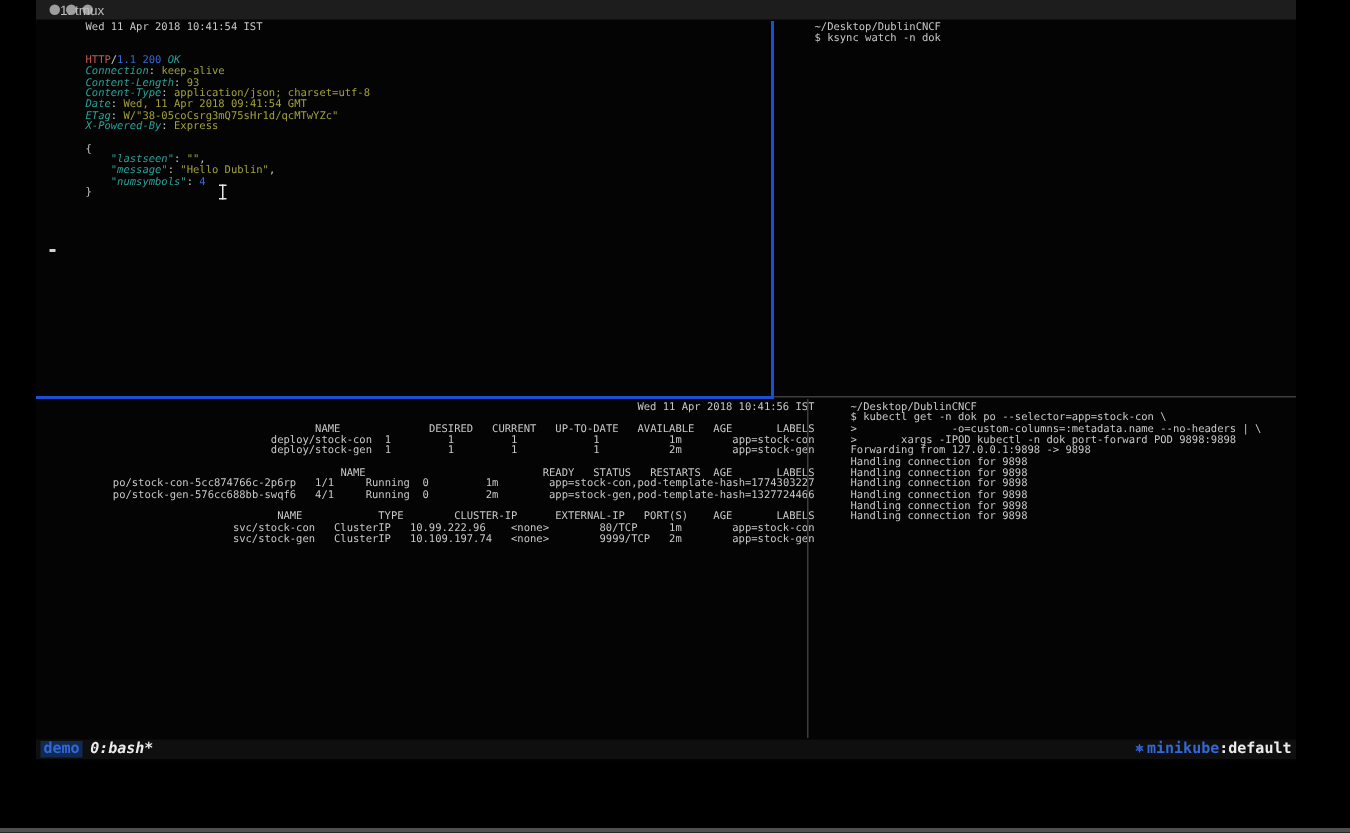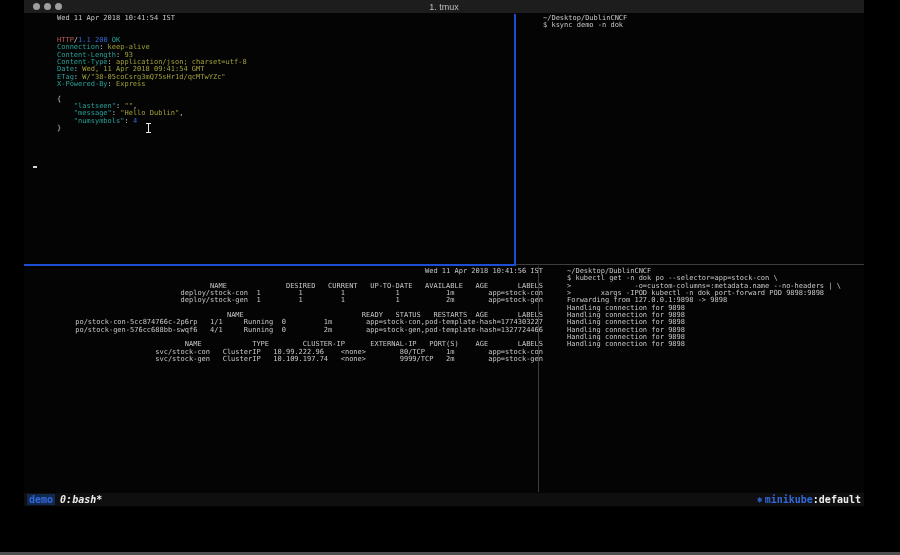--- a/index.html
+++ b/index.html
@@ -11,28 +11,28 @@
     position:absolute;left:24px;top:0;width:840px;height:507px;
     background:#040404;
   }
   .titlebar{
     position:absolute;left:0;top:0;right:0;height:13px;
     background:var(--titlebar_bg);display:flex;align-items:center;
   }
   .lights{display:flex;gap:4px;margin-left:9px;}
   .light{width:7px;height:7px;border-radius:50%;background:var(--light_grey);}
   .wtitle{
-    position:absolute;left:0;right:0;text-align:center;
+    position:absolute;left:16px;right:0;
     font-family:"Liberation Sans",sans-serif;font-size:9px;color:#bdbdbd;
   }
   .pane{position:absolute;overflow:hidden;color:var(--fg);}
   .tline{height:7.35px;line-height:7.35px;font-size:7px;white-space:pre;margin-left:24px;}
   .c-red{color:var(--red);}
   .c-blue{color:var(--blue);}
-  .c-teal{color:var(--teal);}
+  .c-teal{color:var(--teal);font-style:italic;}
   .c-olive{color:var(--olive);}
   .c-fg{color:var(--fg);}
   .pane-tl{left:0;top:14px;width:486px;height:250px;padding:1px 0 0 9px;}
   .pane-tr{left:492px;top:14px;width:344px;height:250px;padding:1px 0 0 3px;}
   .pane-bl{left:0;top:266px;width:510px;height:226px;padding:2px 0 0 9px;text-align:right;}
   .pane-br{left:516px;top:266px;width:320px;height:226px;padding:2px 0 0 3px;}
   .div-v-top{position:absolute;left:490px;top:14px;width:2px;height:251px;background:var(--border_blue);}
   .div-h-blue{position:absolute;left:0;top:264px;width:492px;height:2px;background:var(--border_blue);}
   .div-h-grey{position:absolute;left:492px;top:264px;right:0;height:1px;background:var(--grey_border);}
   .div-v-bot{position:absolute;left:514px;top:266px;width:1px;height:226px;background:var(--grey_border);}
@@ -82,21 +82,21 @@
       <div class="tline"><span class="c-fg"></span></div>
       <div class="tline"><span class="c-fg">{</span></div>
       <div class="tline"><span class="c-teal">    "lastseen"</span><span class="c-fg">: </span><span class="c-olive">""</span><span class="c-fg">,</span></div>
       <div class="tline"><span class="c-teal">    "message"</span><span class="c-fg">: </span><span class="c-olive">"Hello Dublin"</span><span class="c-fg">,</span></div>
       <div class="tline"><span class="c-teal">    "numsymbols"</span><span class="c-fg">: </span><span class="c-blue">4</span></div>
       <div class="tline"><span class="c-fg">}</span></div>
     </div>
   <div class="div-v-top"></div>
   <div class="pane pane-tr">
       <div class="tline"><span class="c-fg">~/Desktop/DublinCNCF</span></div>
-      <div class="tline"><span class="c-fg">$ ksync demo -n dok</span></div>
+      <div class="tline"><span class="c-fg">$ ksync watch -n dok</span></div>
     </div>
 
   <div class="div-h-blue"></div>
   <div class="div-h-grey"></div>
 
   <div class="pane pane-bl">
       <div class="tline"><span class="c-fg">Wed 11 Apr 2018 10:41:56 IST</span></div>
       <div class="tline"><span class="c-fg"></span></div>
       <div class="tline"><span class="c-fg">NAME              DESIRED   CURRENT   UP-TO-DATE   AVAILABLE   AGE       LABELS</span></div>
       <div class="tline"><span class="c-fg">deploy/stock-con  1         1         1            1           1m        app=stock-con</span></div>

